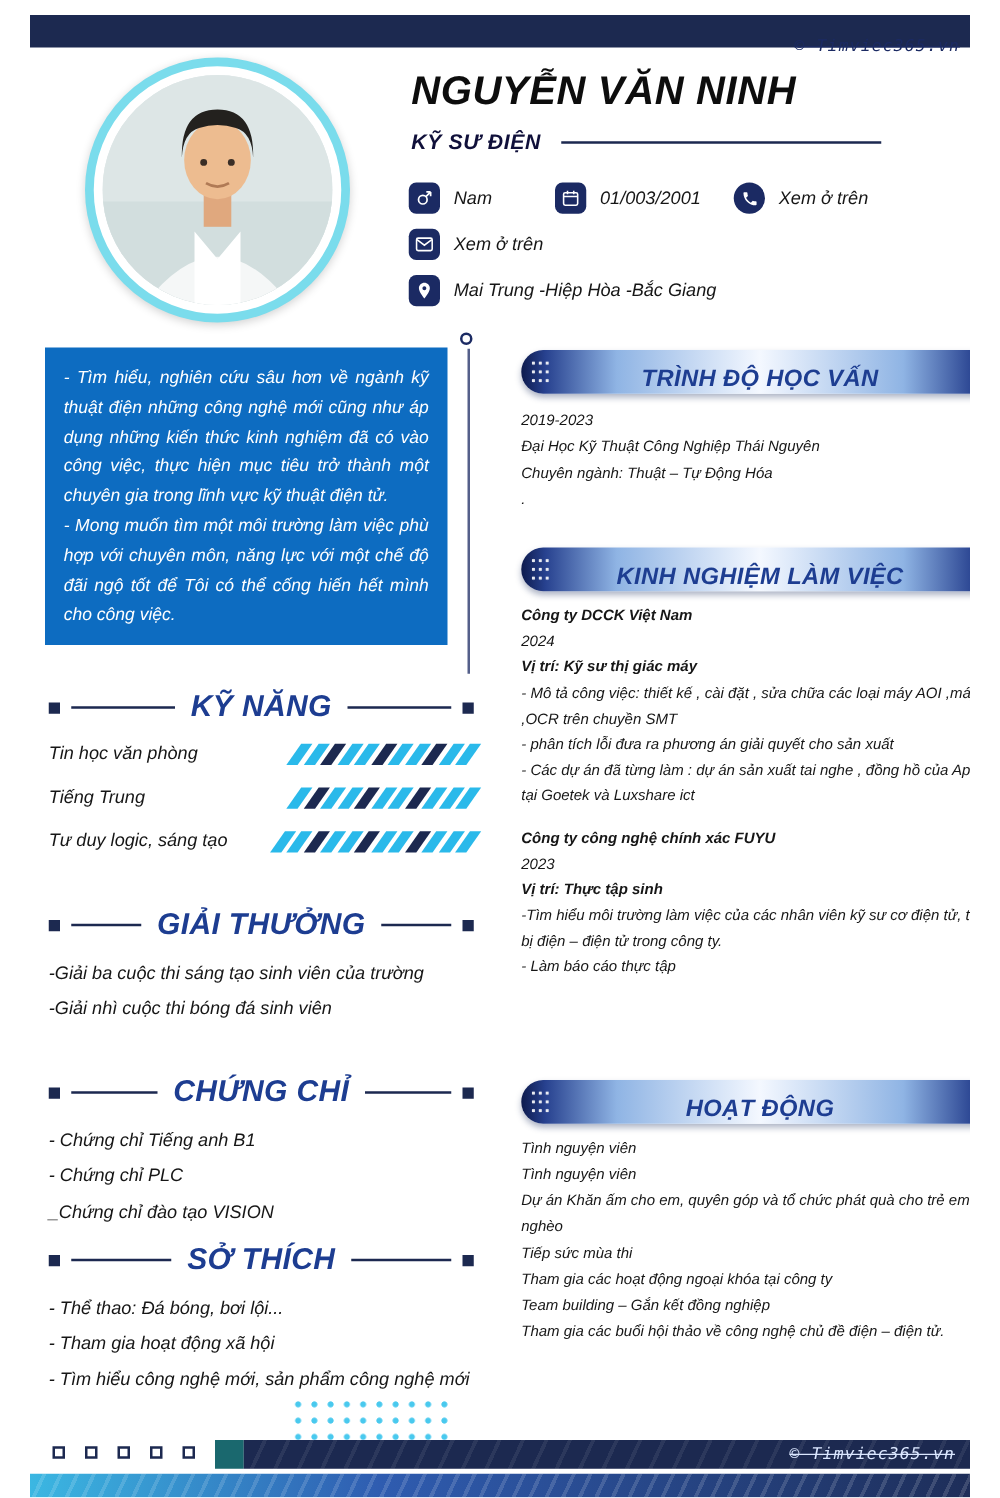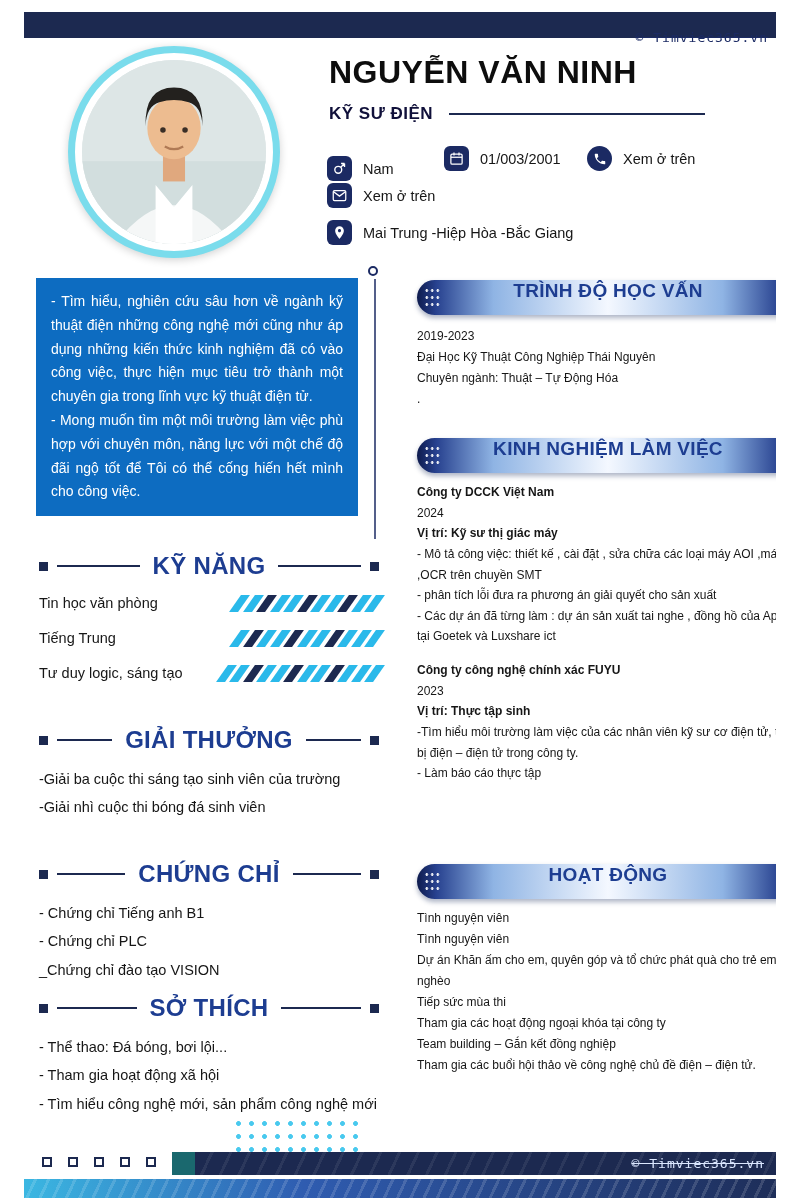--- a/index.html
+++ b/index.html
@@ -1,40 +1,40 @@
 <!DOCTYPE html>
 <html style="--navy: #1b2a63; --darknavy: #1c2950; --heading: #1d3d91; --bluebox: #0d6cc1; --cyan: #2ab9ea; --dot: #49c9ee; --ring: #7adcec; --teal: #1a686e; --text: #161616;"><head>
 <meta charset="utf-8">
 <style>
   :root{
     --navy:#1b2a63; --darknavy:#1c2950; --heading:#1d3d91; --bluebox:#0d6cc1;
     --cyan:#2ab9ea; --dot:#49c9ee; --ring:#7adcec; --teal:#1a686e; --text:#161616;
   }
   *{box-sizing:border-box;}
   body{margin:0; background:#fff; font-family:"Liberation Sans","DejaVu Sans",sans-serif;}
-  .page{position:relative; width:752px; height:1198px; margin:0 auto; background:#fff; color:var(--text); overflow:hidden;}
+  .page{position:relative; width:752px; height:1198px; margin:0 auto; background:#fff; color:var(--text); overflow:hidden;font-style:italic;}
 
   .top-bar{position:absolute; left:0; top:12px; width:100%; height:26px; background:var(--darknavy);}
   .wm{position:absolute; font-size:13px; letter-spacing:1px; font-family:"DejaVu Sans Mono",monospace; text-decoration:line-through; z-index:6;}
   .wm-top{top:30px; right:8px; color:var(--navy);}
   .wm-bottom{top:1156px; right:12px; color:#dbe7ff;}
 
   .photo-ring{position:absolute; left:44px; top:46px; width:212px; height:212px; border-radius:50%;
     border:7px solid var(--ring); background:#fff; box-shadow:0 2px 8px rgba(0,0,0,.18);
     display:flex; align-items:center; justify-content:center;}
   .photo-inner{width:184px; height:184px; border-radius:50%; overflow:hidden; background:#dfe7e8;}
   .photo-inner svg{display:block; width:100%; height:100%;}
 
   .name{position:absolute; left:305px; top:54px; margin:0; font-size:32px; font-weight:bold; color:#0d0d0d; letter-spacing:.5px;}
   .title-row{position:absolute; left:305px; top:104px; width:376px; display:flex; align-items:center; gap:16px;}
   .job-title{font-size:17px; font-weight:bold; color:#10103a; letter-spacing:.5px; white-space:nowrap;}
   .title-line{flex:1; height:2px; background:var(--darknavy);}
 
   .contact{position:absolute; display:flex; align-items:center; gap:11px; font-size:14.5px;}
-  .c-gender{left:303px; top:156px;align-items:center;} .c-dob{left:420px; top:146px;} .c-phone{left:563px; top:146px;}
+  .c-gender{left:303px; top:146px;align-items:center;} .c-dob{left:420px; top:146px;} .c-phone{left:563px; top:146px;}
   .c-mail{left:303px; top:183px;} .c-address{left:303px; top:220px;}
   .cicon{width:25px; height:25px; border-radius:6px; background:var(--navy); display:flex; align-items:center; justify-content:center; flex:0 0 auto;}
   .cicon.round{border-radius:50%;}
 
   .objective{position:absolute; left:12px; top:278px; width:322px; background:var(--bluebox); color:#fff;
     padding:12px 15px; font-size:14px; line-height:1.7; text-align:justify;}
   .objective p{margin:0;}
 
   .conn-circle{position:absolute; left:344px; top:266px; width:10px; height:10px; border:2px solid var(--navy); border-radius:50%; background:#fff;}
   .conn-line{position:absolute; left:350px; top:279px; width:1.5px; height:260px; background:var(--navy); opacity:.75;}
@@ -46,21 +46,21 @@
   .ln{flex:1; height:2px; background:var(--darknavy);}
   .lsec-title{font-size:24px; font-weight:bold; color:var(--heading); letter-spacing:.3px; padding:0 4px; white-space:nowrap;}
   .lsec-items{margin-top:11px; font-size:14.5px; line-height:1.95;}
   .skill-row{display:flex; align-items:center; margin-top:13px;}
   .skill-label{width:150px; font-size:14.5px; line-height:1.5;}
   .skill-bar{display:flex; margin-left:auto; align-items:center;}
   .slash{display:inline-block; width:9px; height:17px; margin-left:4.5px; transform:skewX(-35deg);}
   .slash-cyan{background:var(--cyan);} .slash-navy{background:var(--darknavy);}
 
   .ribbon{position:absolute; left:393px; width:382px; height:35px; border-radius:18px;
-    display:flex; align-items:flex-start; justify-content:center; font-size:19px; font-weight:bold; color:var(--heading); letter-spacing:.3px;
+    display:flex; align-items:flex-end; justify-content:center; font-size:19px; font-weight:bold; color:var(--heading); letter-spacing:.3px;
     background:linear-gradient(90deg,#0e1b4d 0%,#27418f 5%,#8fb4e4 20%,#f4f8ff 50%,#8fb4e4 80%,#27418f 95%,#0e1b4d 100%);
     box-shadow:0 3px 5px rgba(20,40,90,.35);}
   .ribbon::before,.ribbon::after{content:""; position:absolute; top:7px; width:16px; height:21px;
     background-image:radial-gradient(circle,rgba(255,255,255,.9) 1.1px,transparent 1.6px); background-size:5.5px 7px;}
   .ribbon::before{left:7px;} .ribbon::after{right:7px;}
   .r-edu{top:280px;} .r-exp{top:438px;} .r-act{top:864px;}
 
   .rblock{position:absolute; left:393px; width:390px; font-size:12px; line-height:1.75;}
   .edu-block{top:326px;}
   .exp-block{top:482px; line-height:1.72;}

